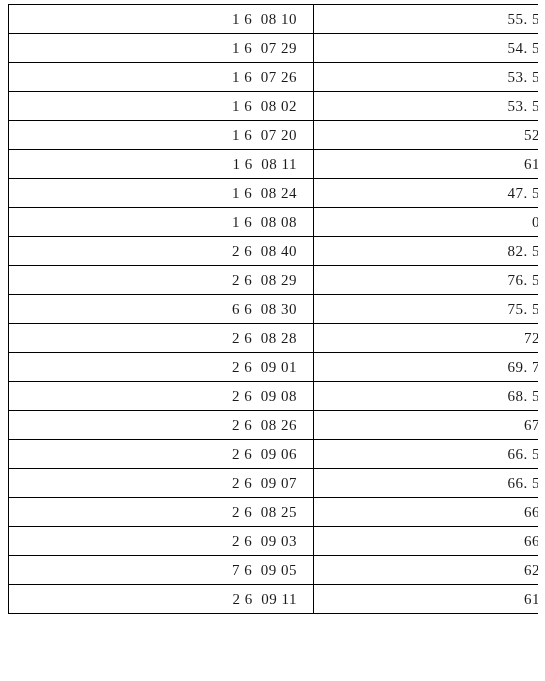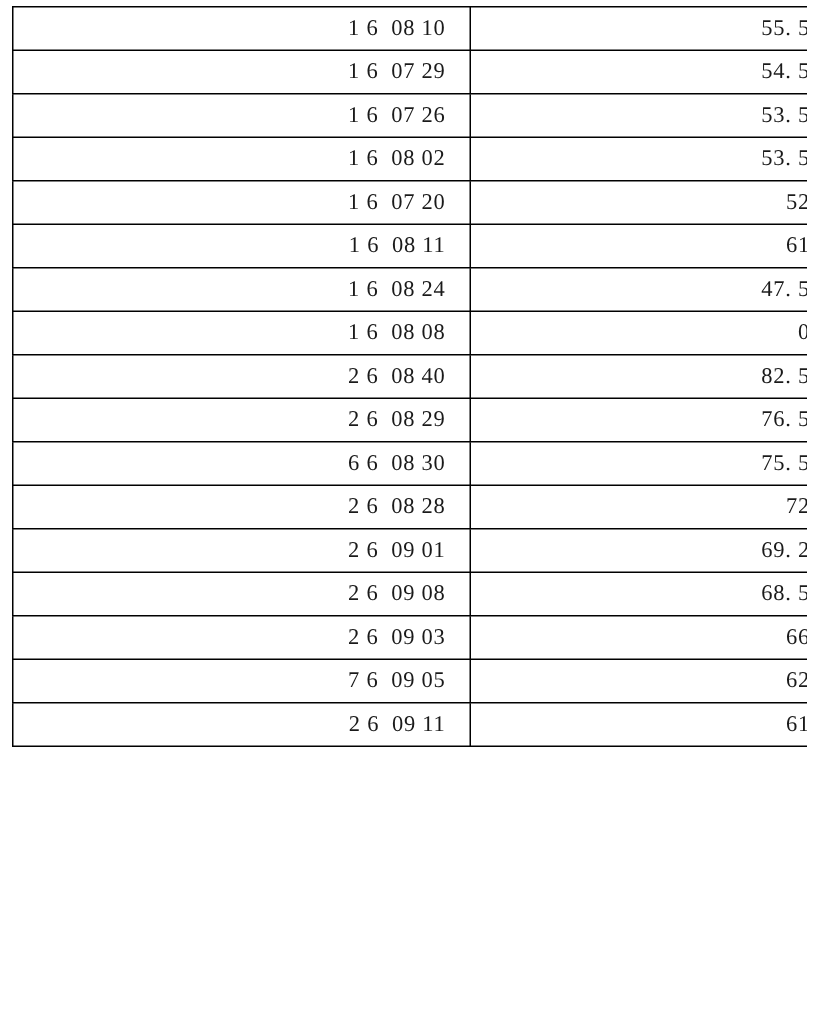--- a/index.html
+++ b/index.html
@@ -125,25 +125,41 @@
           <tr>
             <td class="col-key"><span class="key-text">6 6  08 30</span></td>
             <td class="col-val"><span class="val-text">75. 5</span></td>
           </tr>
           <tr>
             <td class="col-key"><span class="key-text">2 6  08 28</span></td>
             <td class="col-val"><span class="val-text">72</span></td>
           </tr>
           <tr>
             <td class="col-key"><span class="key-text">2 6  09 01</span></td>
-            <td class="col-val"><span class="val-text">69. 2</span></td>
+            <td class="col-val"><span class="val-text">69. 7</span></td>
           </tr>
           <tr>
             <td class="col-key"><span class="key-text">2 6  09 08</span></td>
             <td class="col-val"><span class="val-text">68. 5</span></td>
+          </tr>
+          <tr>
+            <td class="col-key"><span class="key-text">2 6  08 26</span></td>
+            <td class="col-val"><span class="val-text">67</span></td>
+          </tr>
+          <tr>
+            <td class="col-key"><span class="key-text">2 6  09 06</span></td>
+            <td class="col-val"><span class="val-text">66. 5</span></td>
+          </tr>
+          <tr>
+            <td class="col-key"><span class="key-text">2 6  09 07</span></td>
+            <td class="col-val"><span class="val-text">66. 5</span></td>
+          </tr>
+          <tr>
+            <td class="col-key"><span class="key-text">2 6  08 25</span></td>
+            <td class="col-val"><span class="val-text">66</span></td>
           </tr>
           <tr>
             <td class="col-key"><span class="key-text">2 6  09 03</span></td>
             <td class="col-val"><span class="val-text">66</span></td>
           </tr>
           <tr>
             <td class="col-key"><span class="key-text">7 6  09 05</span></td>
             <td class="col-val"><span class="val-text">62</span></td>
           </tr>
           <tr>

